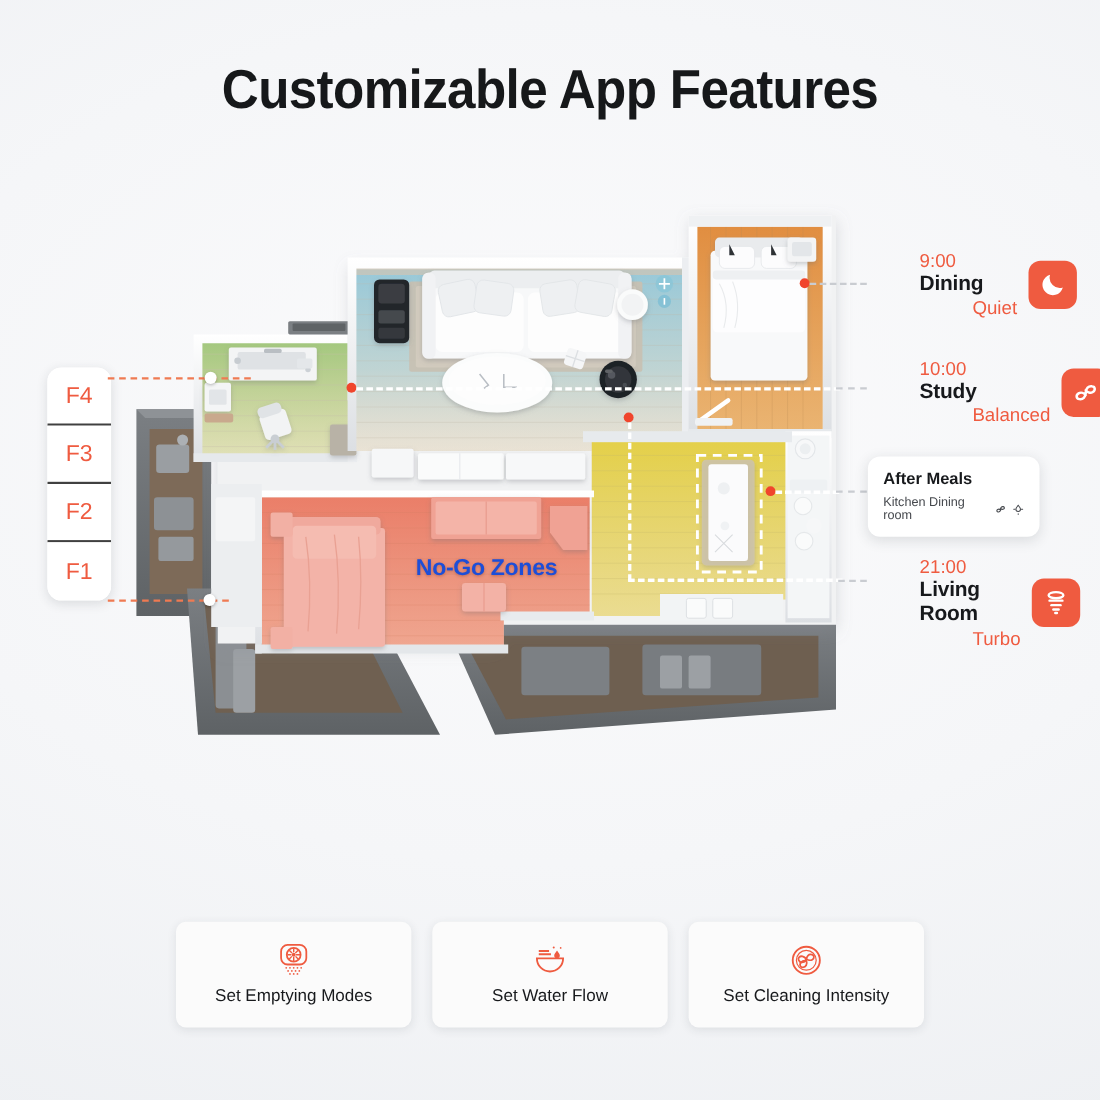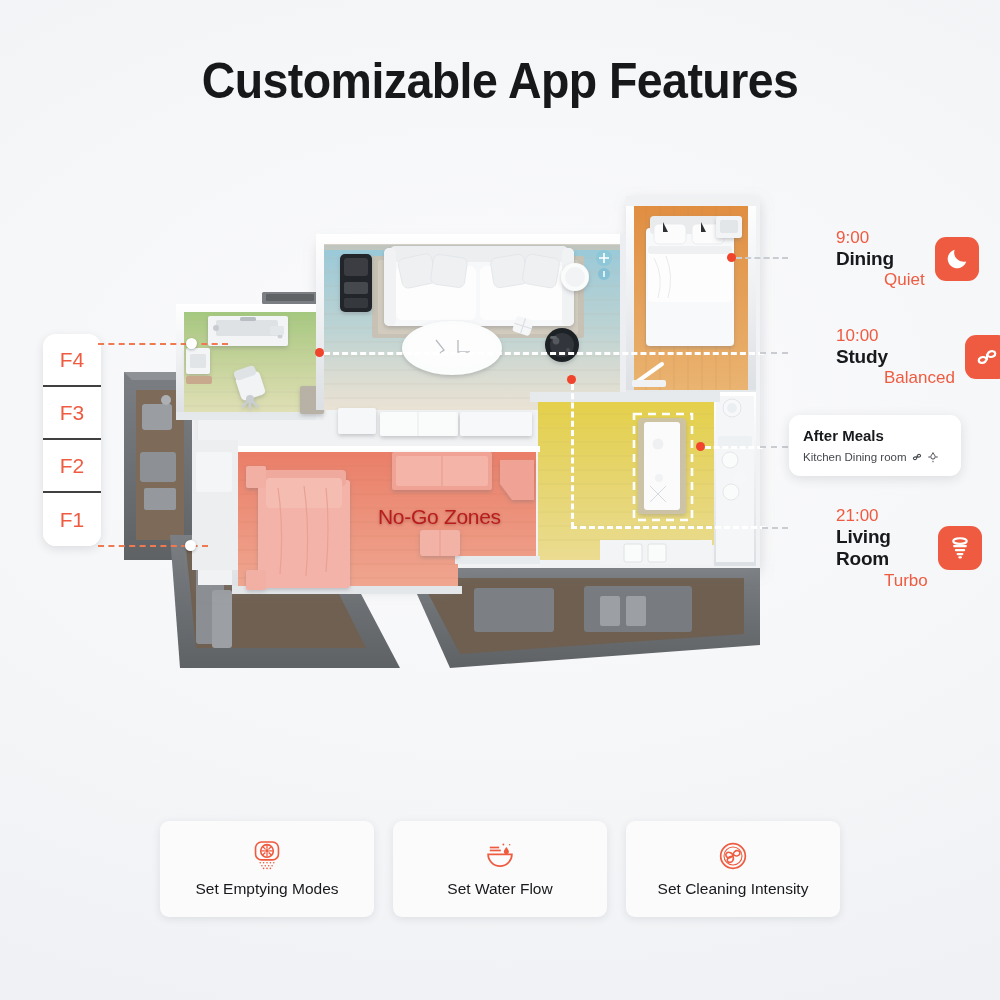--- a/index.html
+++ b/index.html
@@ -99,46 +99,46 @@
     border-radius: 11px;
     background: #ef5b40;
     display: flex; align-items: center; justify-content: center;
     flex: none;
   }
 
   
   .meal-card {
     position: absolute;
     left: 789px; top: 415px;
-    width: 172px;
+    width: 156px;
     padding: 12px 14px 13px 14px;
     background: #ffffff;
     border-radius: 11px;
     box-shadow: 0 3px 12px rgba(40,45,55,0.13);
   }
   .meal-title { font-size: 15px; font-weight: 700; color: #17191c; }
   .meal-sub {
     margin-top: 7px;
     font-size: 11.5px; color: #45484d;
     display: flex; align-items: center; gap: 4px;
   }
 
   
   .nogo-label {
     position: absolute;
     left: 378px; top: 505px;
-    font-size: 21px; font-weight: 400; color: #b91c1c;
+    font-size: 21px; font-weight: 700; color: #1d4ed8;
     letter-spacing: -0.3px;
     text-shadow: 0 1px 3px rgba(120,50,40,0.45);
   }
 
   
   .feature-row {
     position: absolute;
-    left: 0; top: 821px; width: 1000px;
+    left: 0; top: 838px; width: 1000px;
     display: flex; justify-content: center; gap: 19px;
   }
   .feature-card {
     width: 214px; height: 96px;
     background: #fbfbfb;
     border-radius: 9px;
     box-shadow: 0 2px 9px rgba(40,45,55,0.10);
     display: flex; flex-direction: column;
     align-items: center; justify-content: center;
     gap: 7px;

